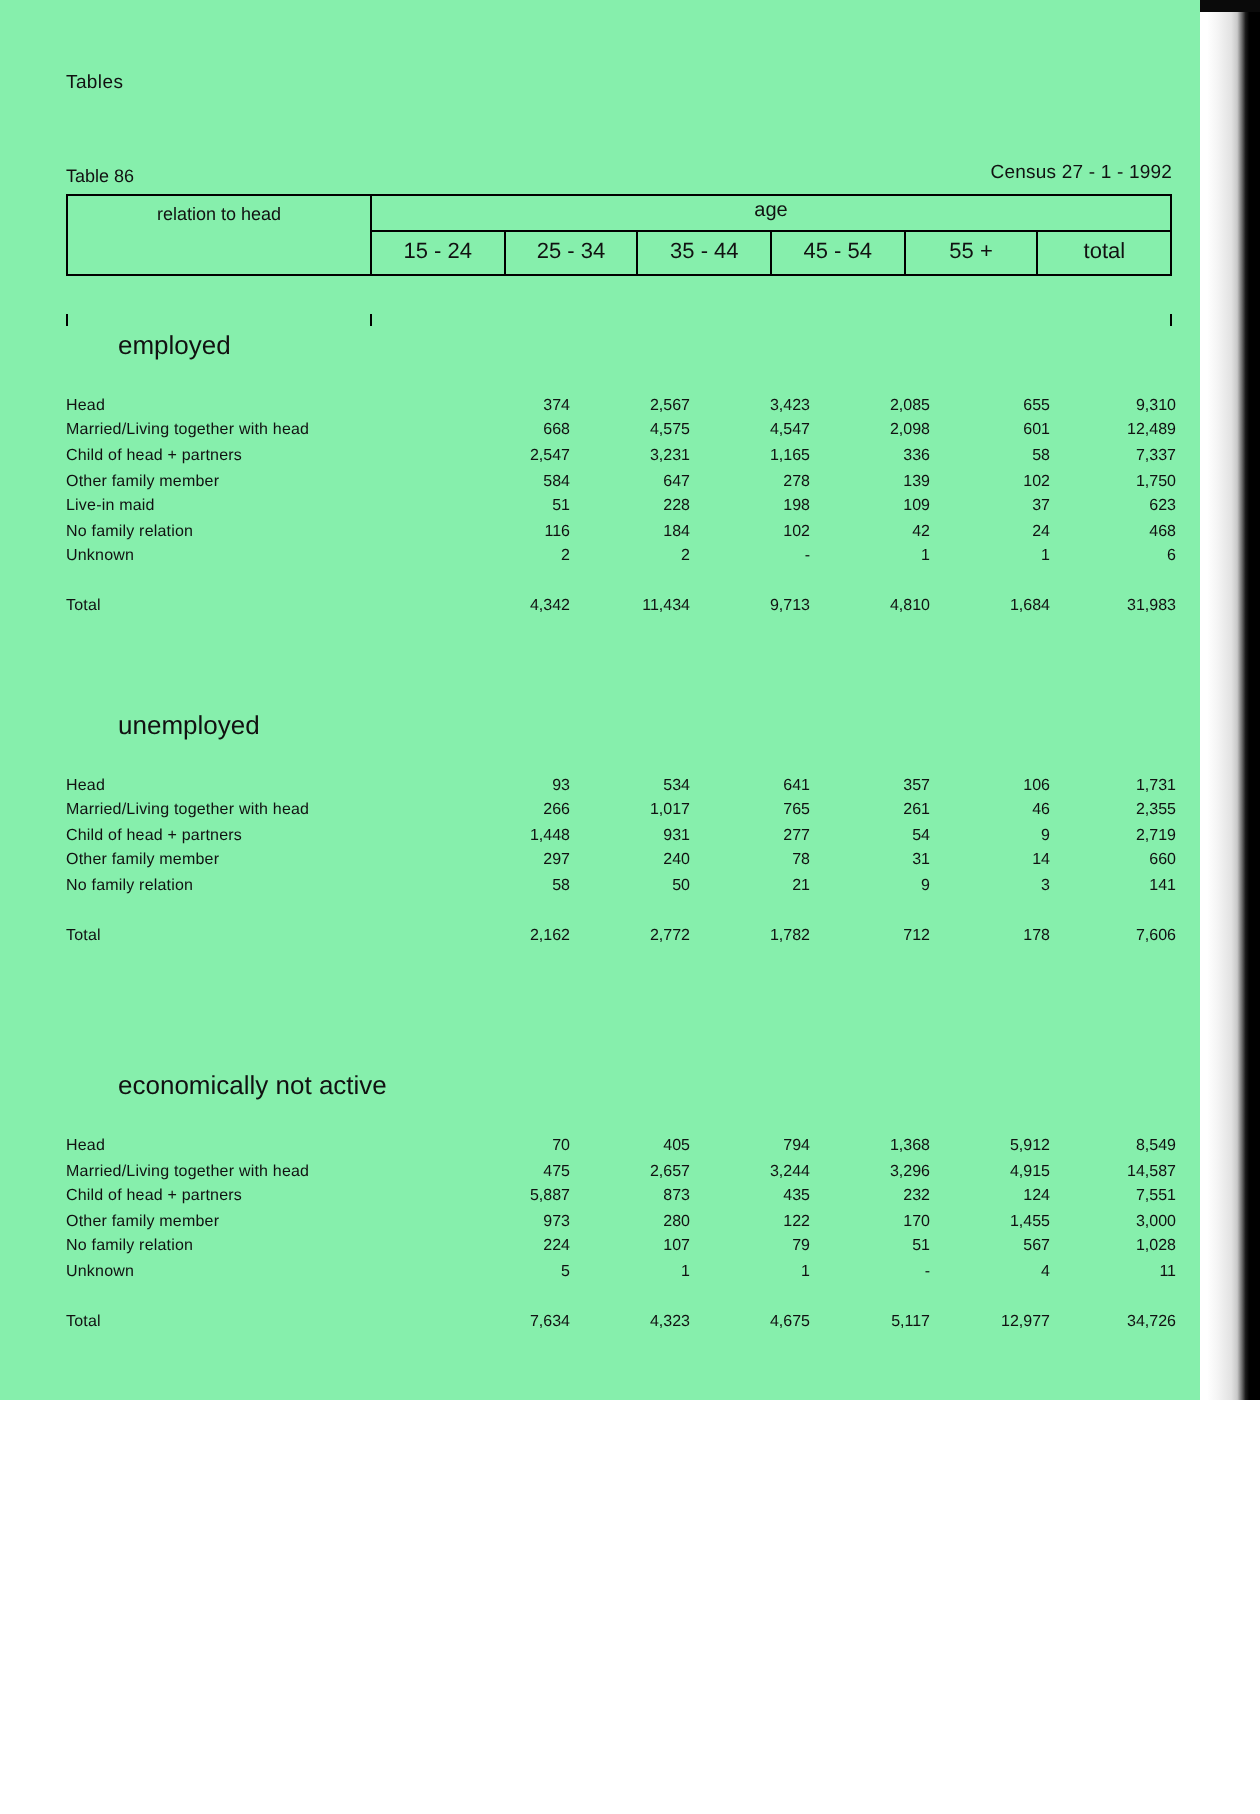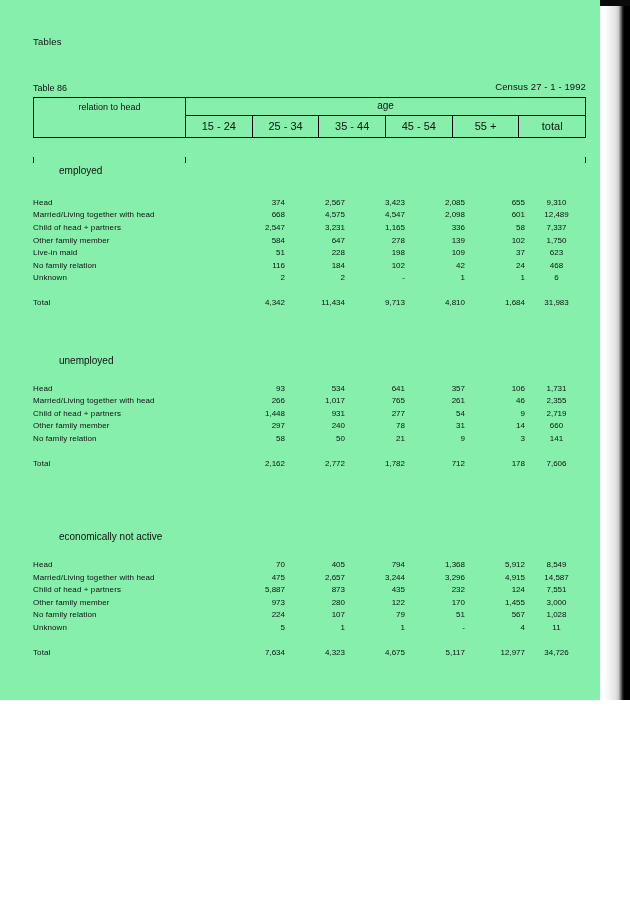--- a/index.html
+++ b/index.html
@@ -163,21 +163,21 @@
     left: 33px;
     top: 165px;
     width: 553px;
   }
   .geo {
     font-size: 9.5px;
     margin-left: 17px;
     margin-bottom: 1px;
   }
   .status {
-    font-size: 10px;
+    font-size: 13px;
     margin-left: 26px;
   }
   .section { margin-bottom: 0; }
 
   table.data {
     width: 553px;
     border-collapse: collapse;
     table-layout: fixed;
   }
   table.data td {
@@ -190,21 +190,21 @@
     width: 190px;
     text-align: left;
     letter-spacing: .1px;
   }
   td.num {
     width: 60px;
     text-align: right;
     padding-right: 3px;
   }
   td.num.c1 { width: 62px; }
-  td.num.c6 { width: 63px; padding-right: 1px; text-align: center; }
+  td.num.c6 { width: 63px; padding-right: 1px; }
   tr.gap td { height: 12px; }
   tr.total td { height: 12.6px; }
 
   .sec-head {
     height: 22px;
   }
   .pre-rows { height: 9px; }
 
   
   .foot-rule {

